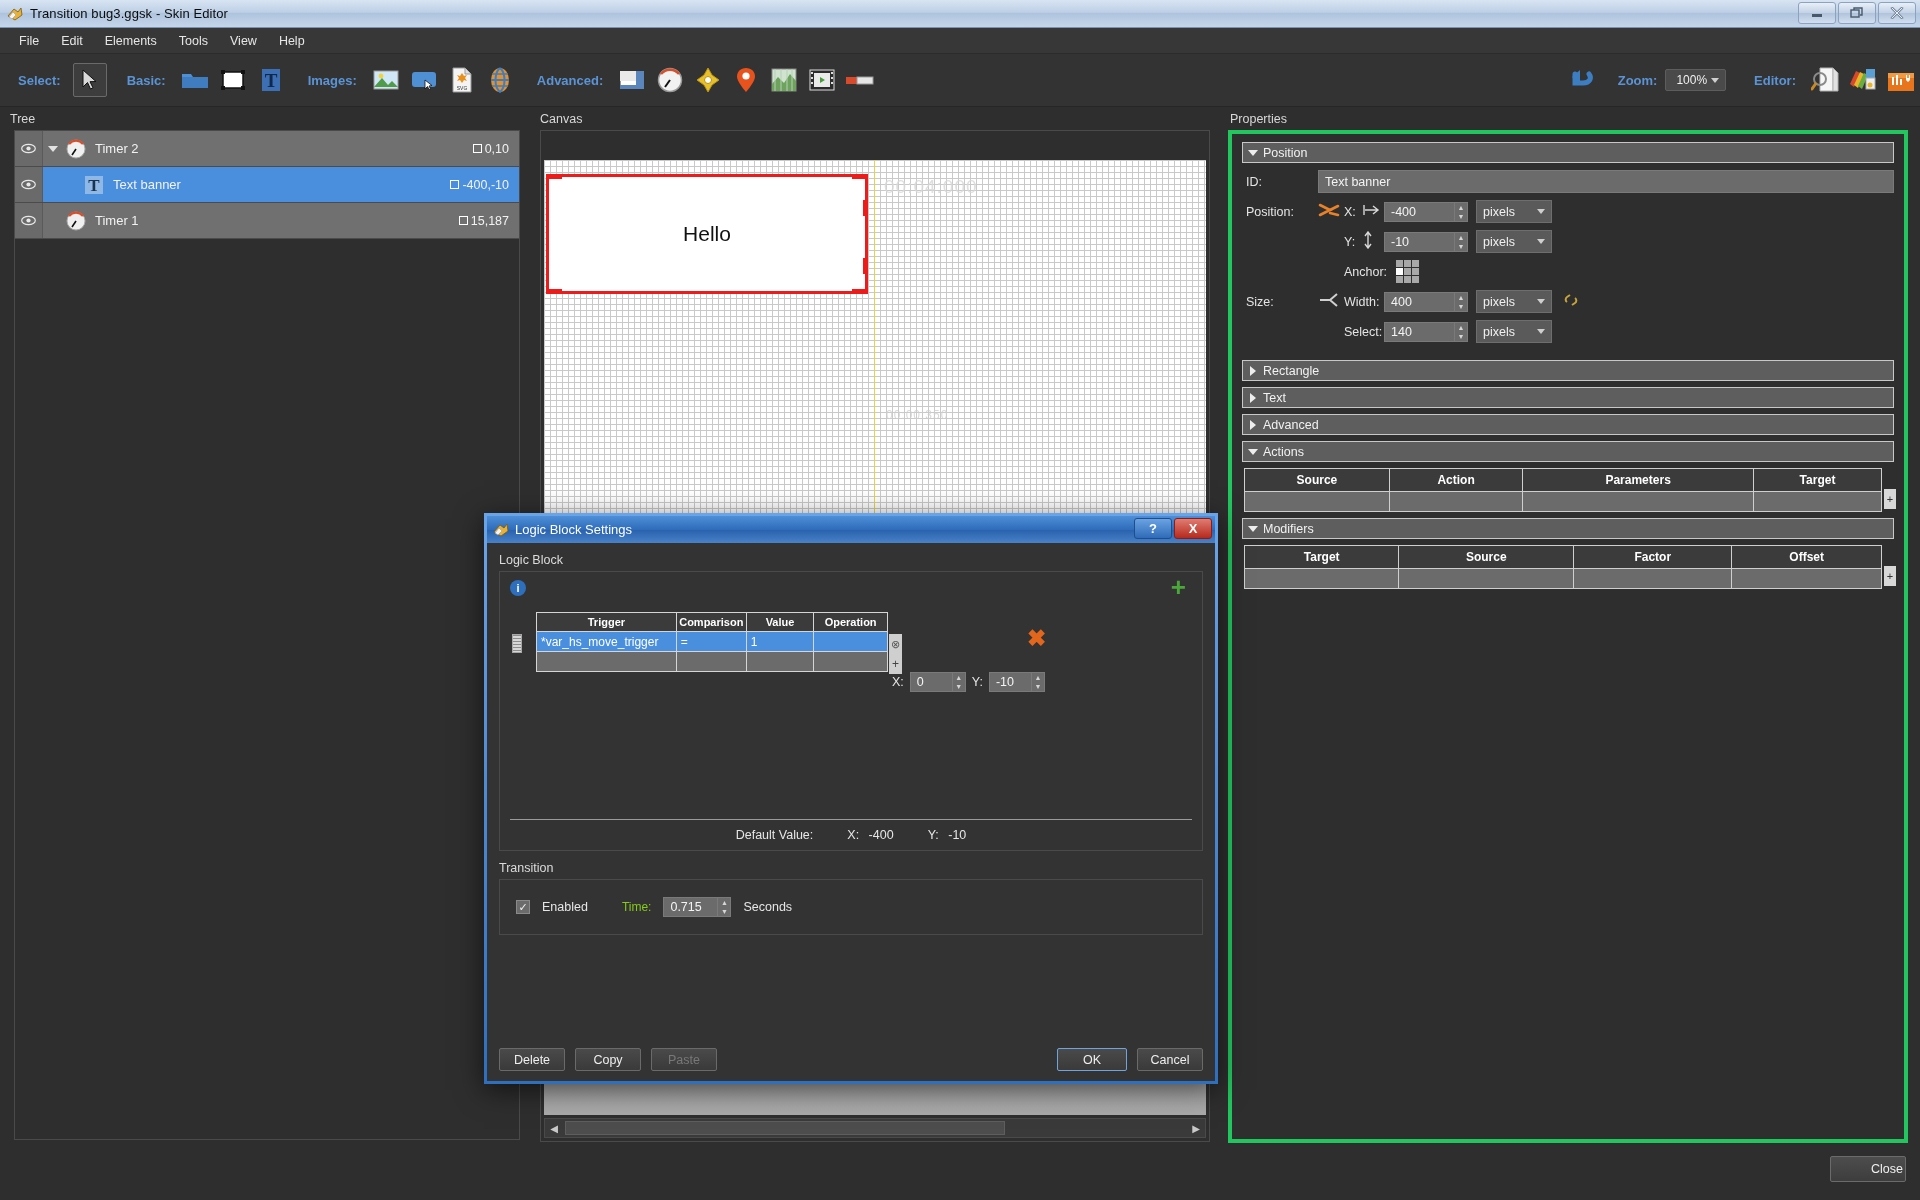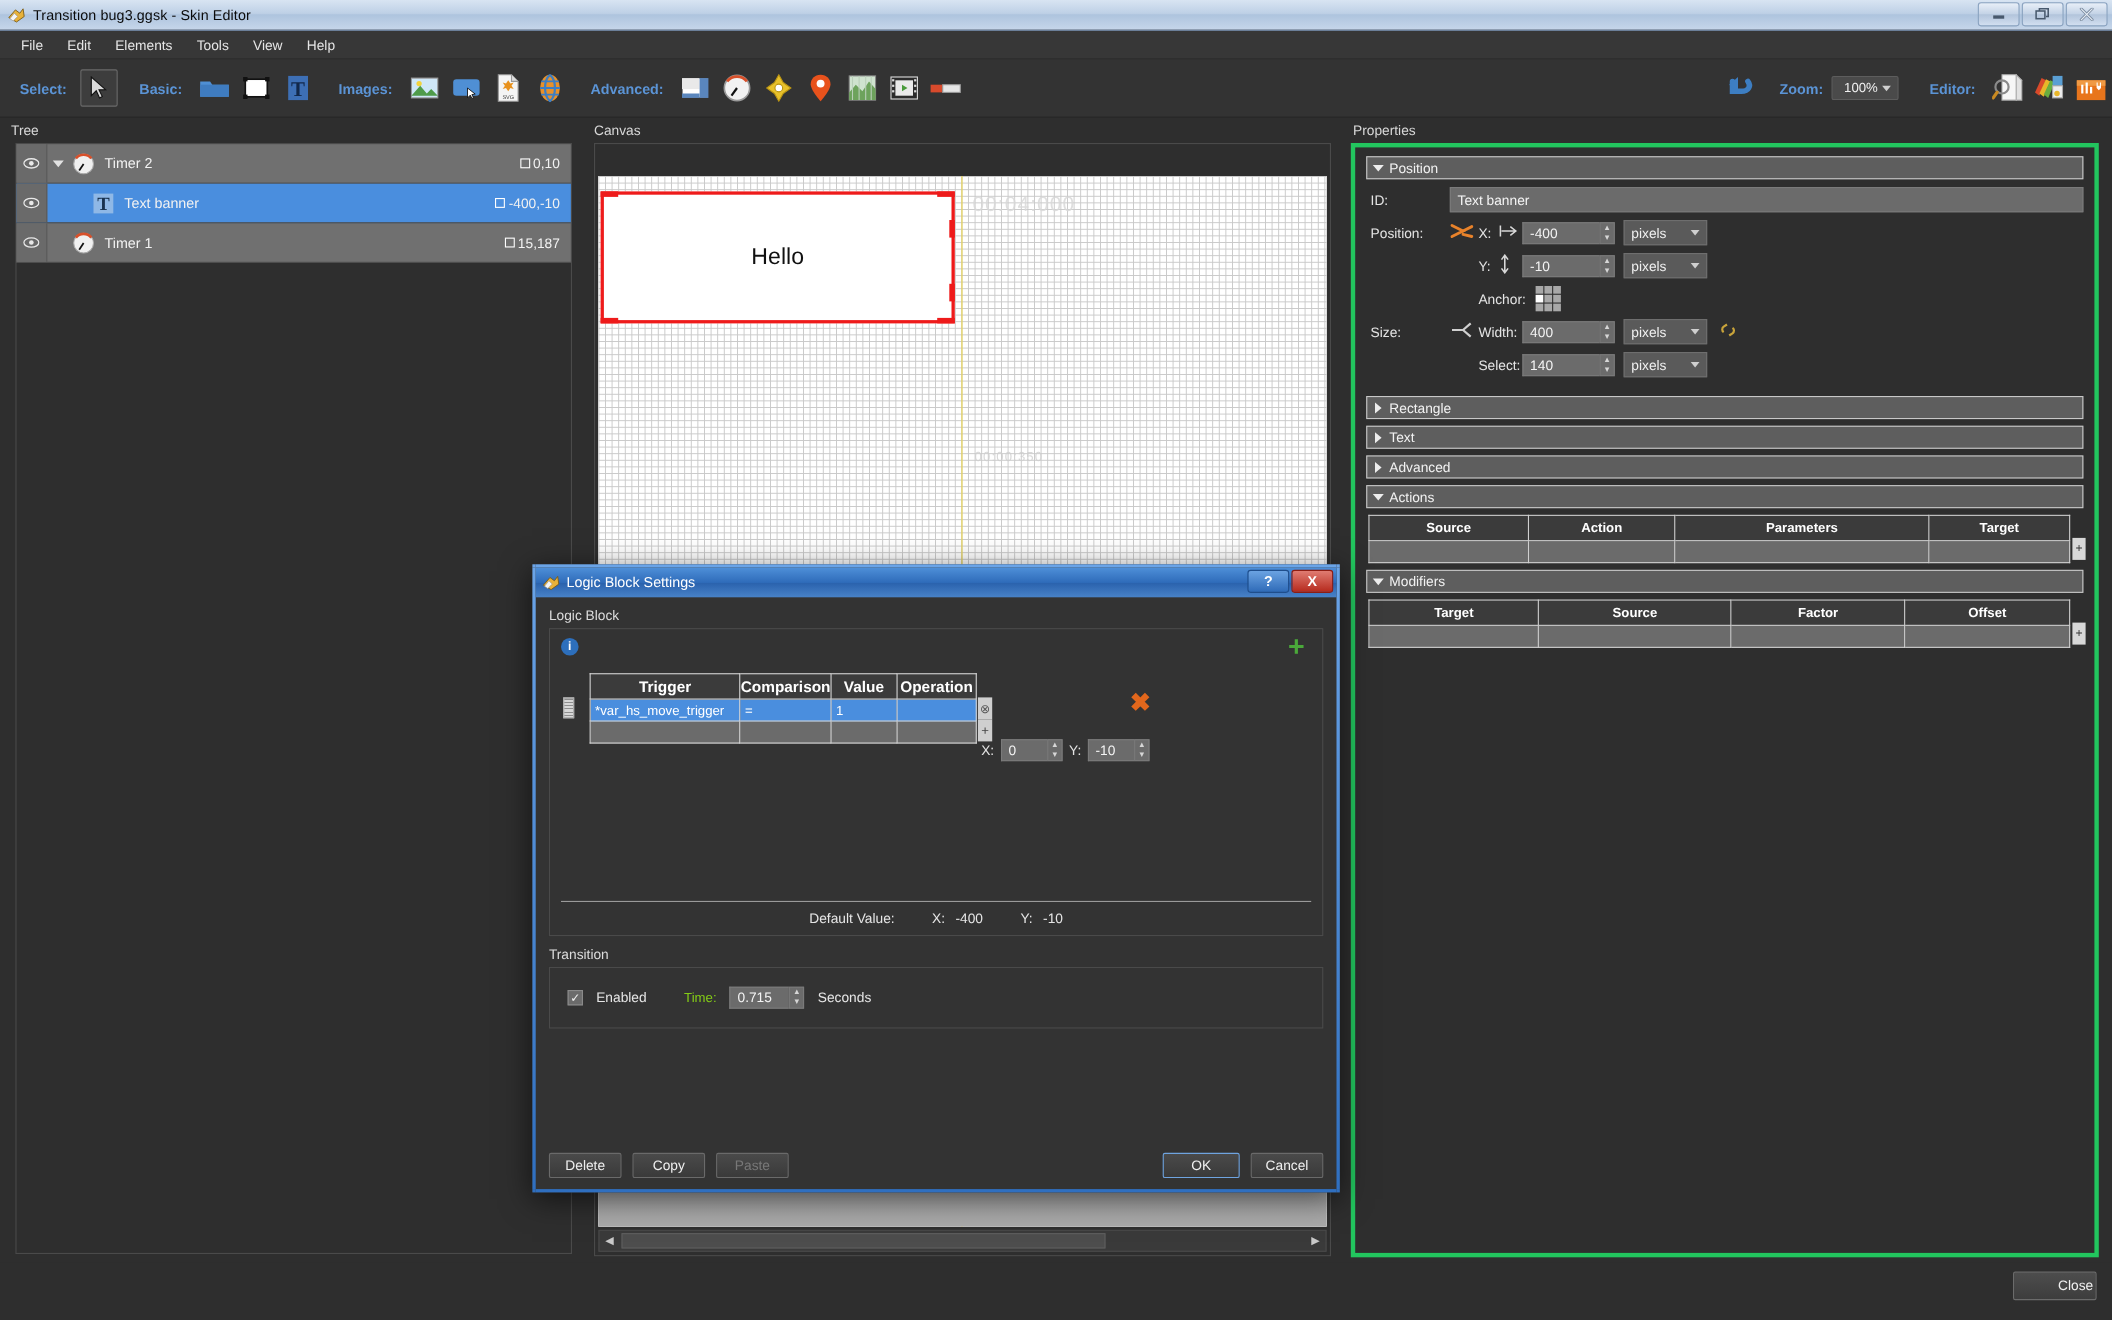--- a/index.html
+++ b/index.html
@@ -206,21 +206,21 @@
   .dlgbtn { width: 38px; height: 21px; border-radius: 3px; display:flex;align-items:center;justify-content:center; font-size: 13px; font-weight: bold;}
   .dlgbtn.help { background: linear-gradient(to bottom,#6ba3e2,#2f6bb8); border:1px solid #1f4e8c; color:#fff; }
   .dlgbtn.x { background: linear-gradient(to bottom,#e07c72,#b62a1d); border:1px solid #8e1d13; color:#fff; }
   #dlgbody { padding: 10px 12px; height: calc(100% - 27px); position: relative; }
   .dlgsection-label { color: #dcdcdc; font-size: 12.5px; margin-bottom: 4px; }
   #logicpanel { border: 1px solid #4a4a4a; background: #333; padding: 8px 10px; height: 280px; position: relative; }
   .infoicon { width: 16px; height: 16px; border-radius: 50%; background: #2d6fbc; color:#fff; font-size:11px; font-weight:bold; display:flex;align-items:center;justify-content:center; }
   .plusgreen { color: #4aa83a; font-size: 26px; font-weight: bold; line-height: 18px; }
   #trigtable { margin: 16px 0 0 26px; border-collapse: collapse; width: 352px; }
   #trigtable th {
-    background: #3b3b3b; border: 1px solid #d5d5d5; color: #fff; font-size: 14px;
+    background: #3b3b3b; border: 1px solid #d5d5d5; color: #fff; font-size: 11px;
     font-weight: bold; padding: 3px 0;
   }
   #trigtable td { border: 1px solid #d5d5d5; height: 20px; font-size: 12px; color: #fff; padding: 0 4px; }
   #trigtable tr.sel td { background: #4a8ede; }
   #trigtable tr.empty td { background: #6b6b6b; }
   .rowhandle {
     position: absolute; left: 12px; width: 10px; height: 19px;
     background: #d7d7d7; border:1px solid #a8a8a8;
     background-image: repeating-linear-gradient(to bottom, #8d8d8d 0 1px, transparent 1px 3px);
   }

